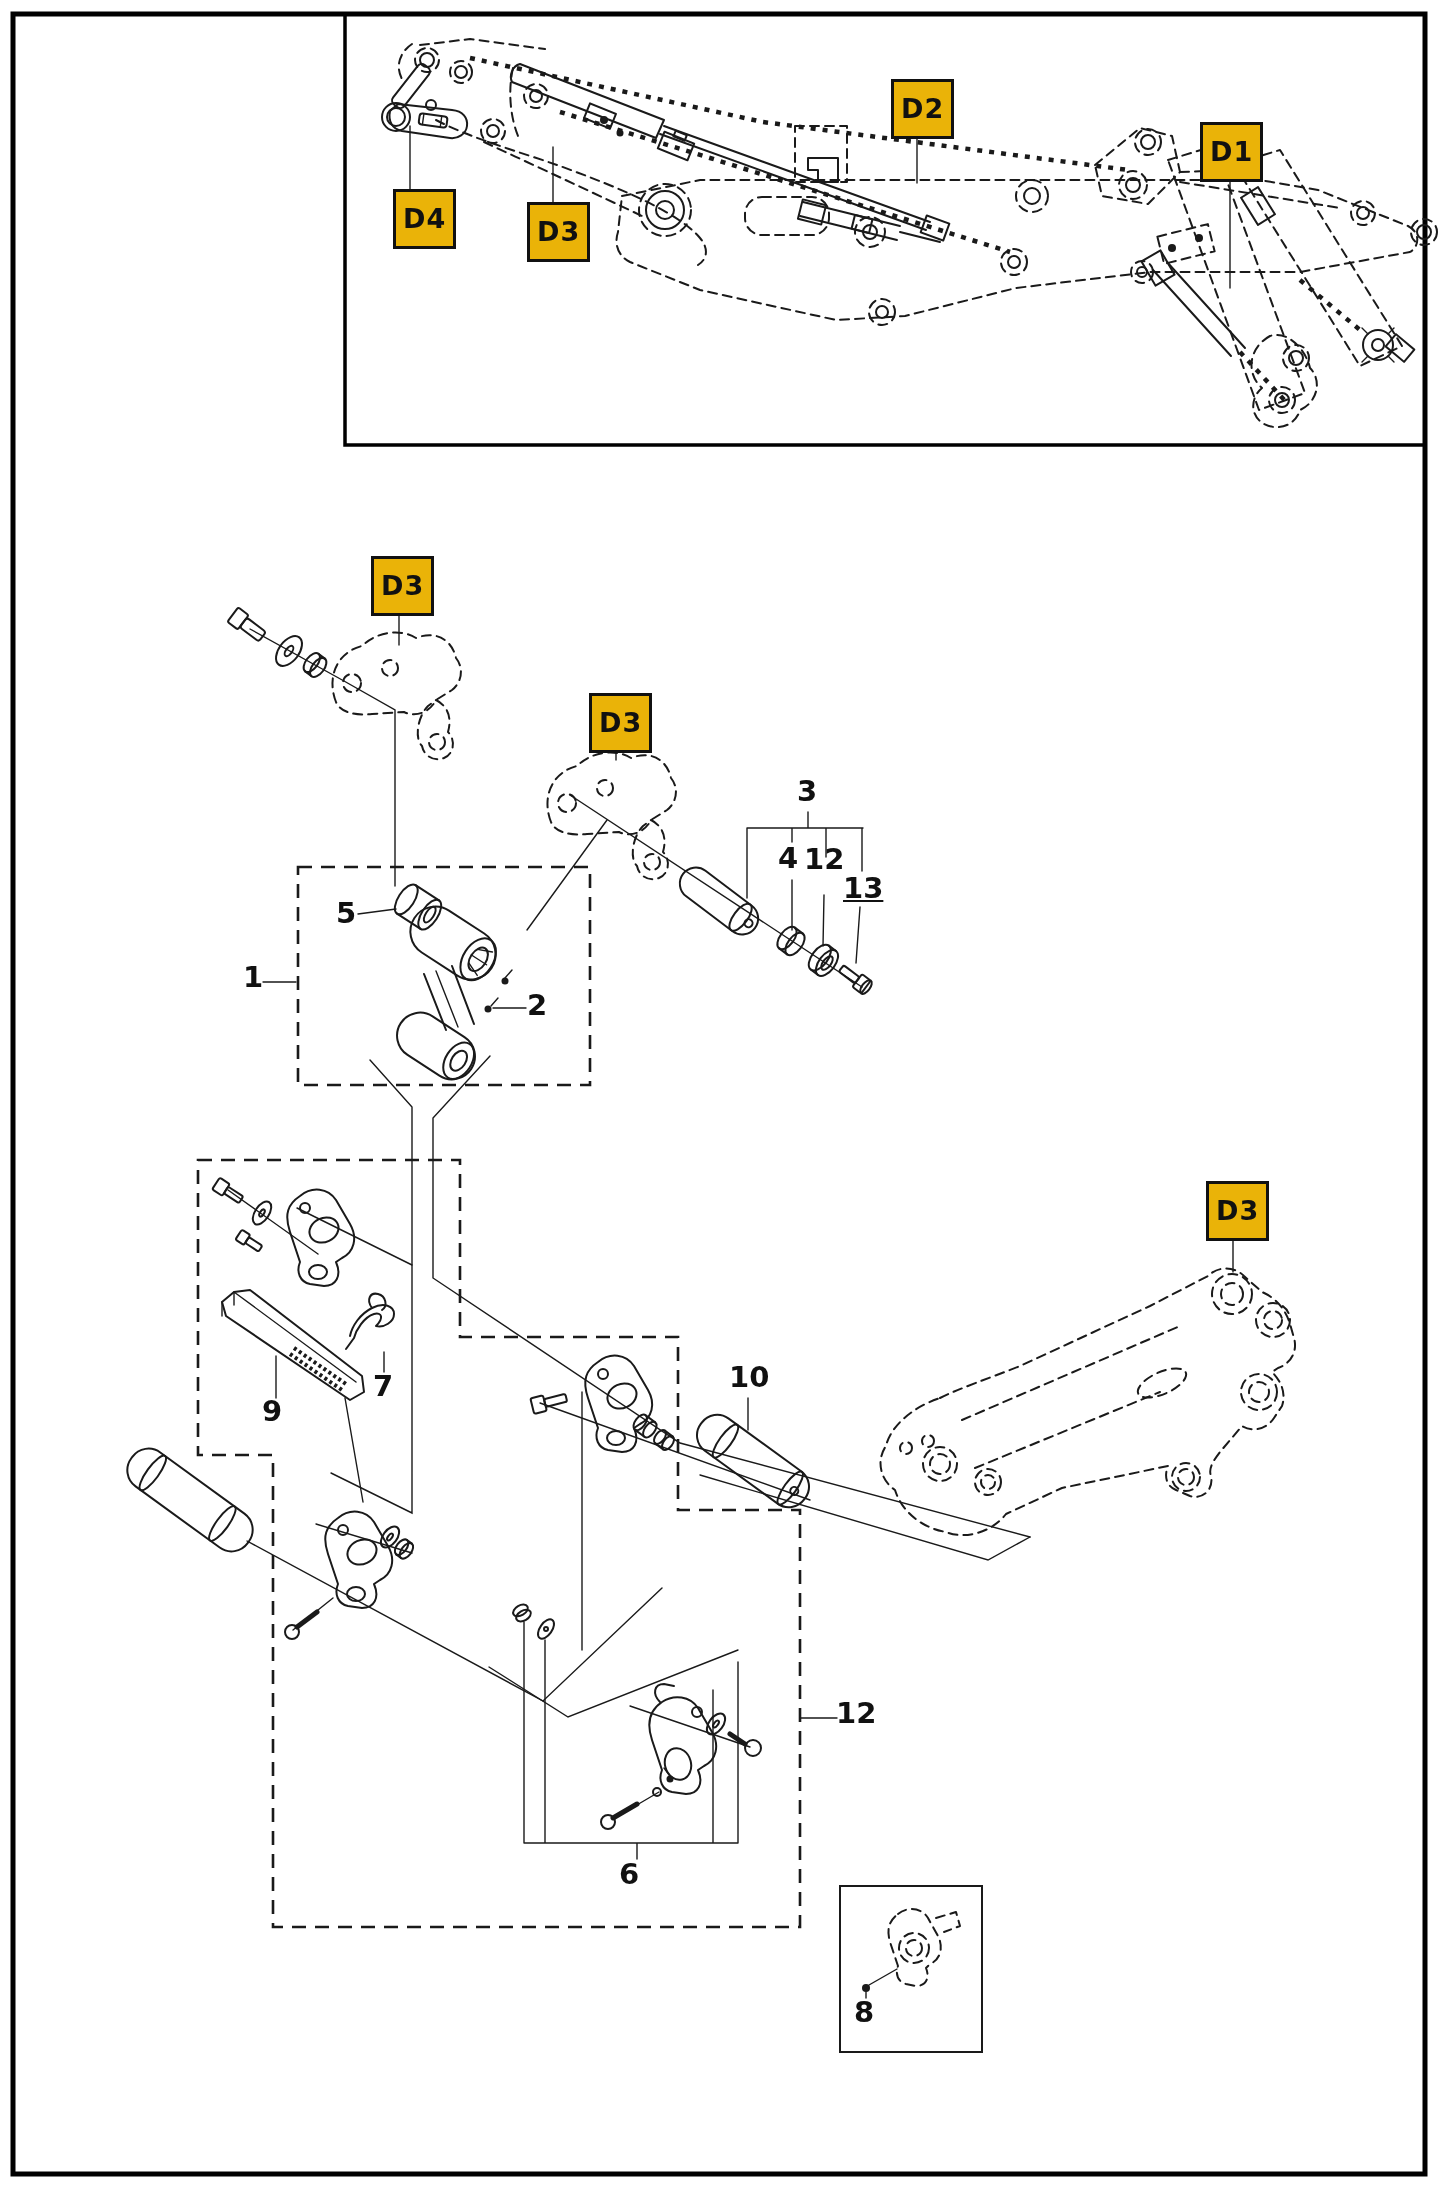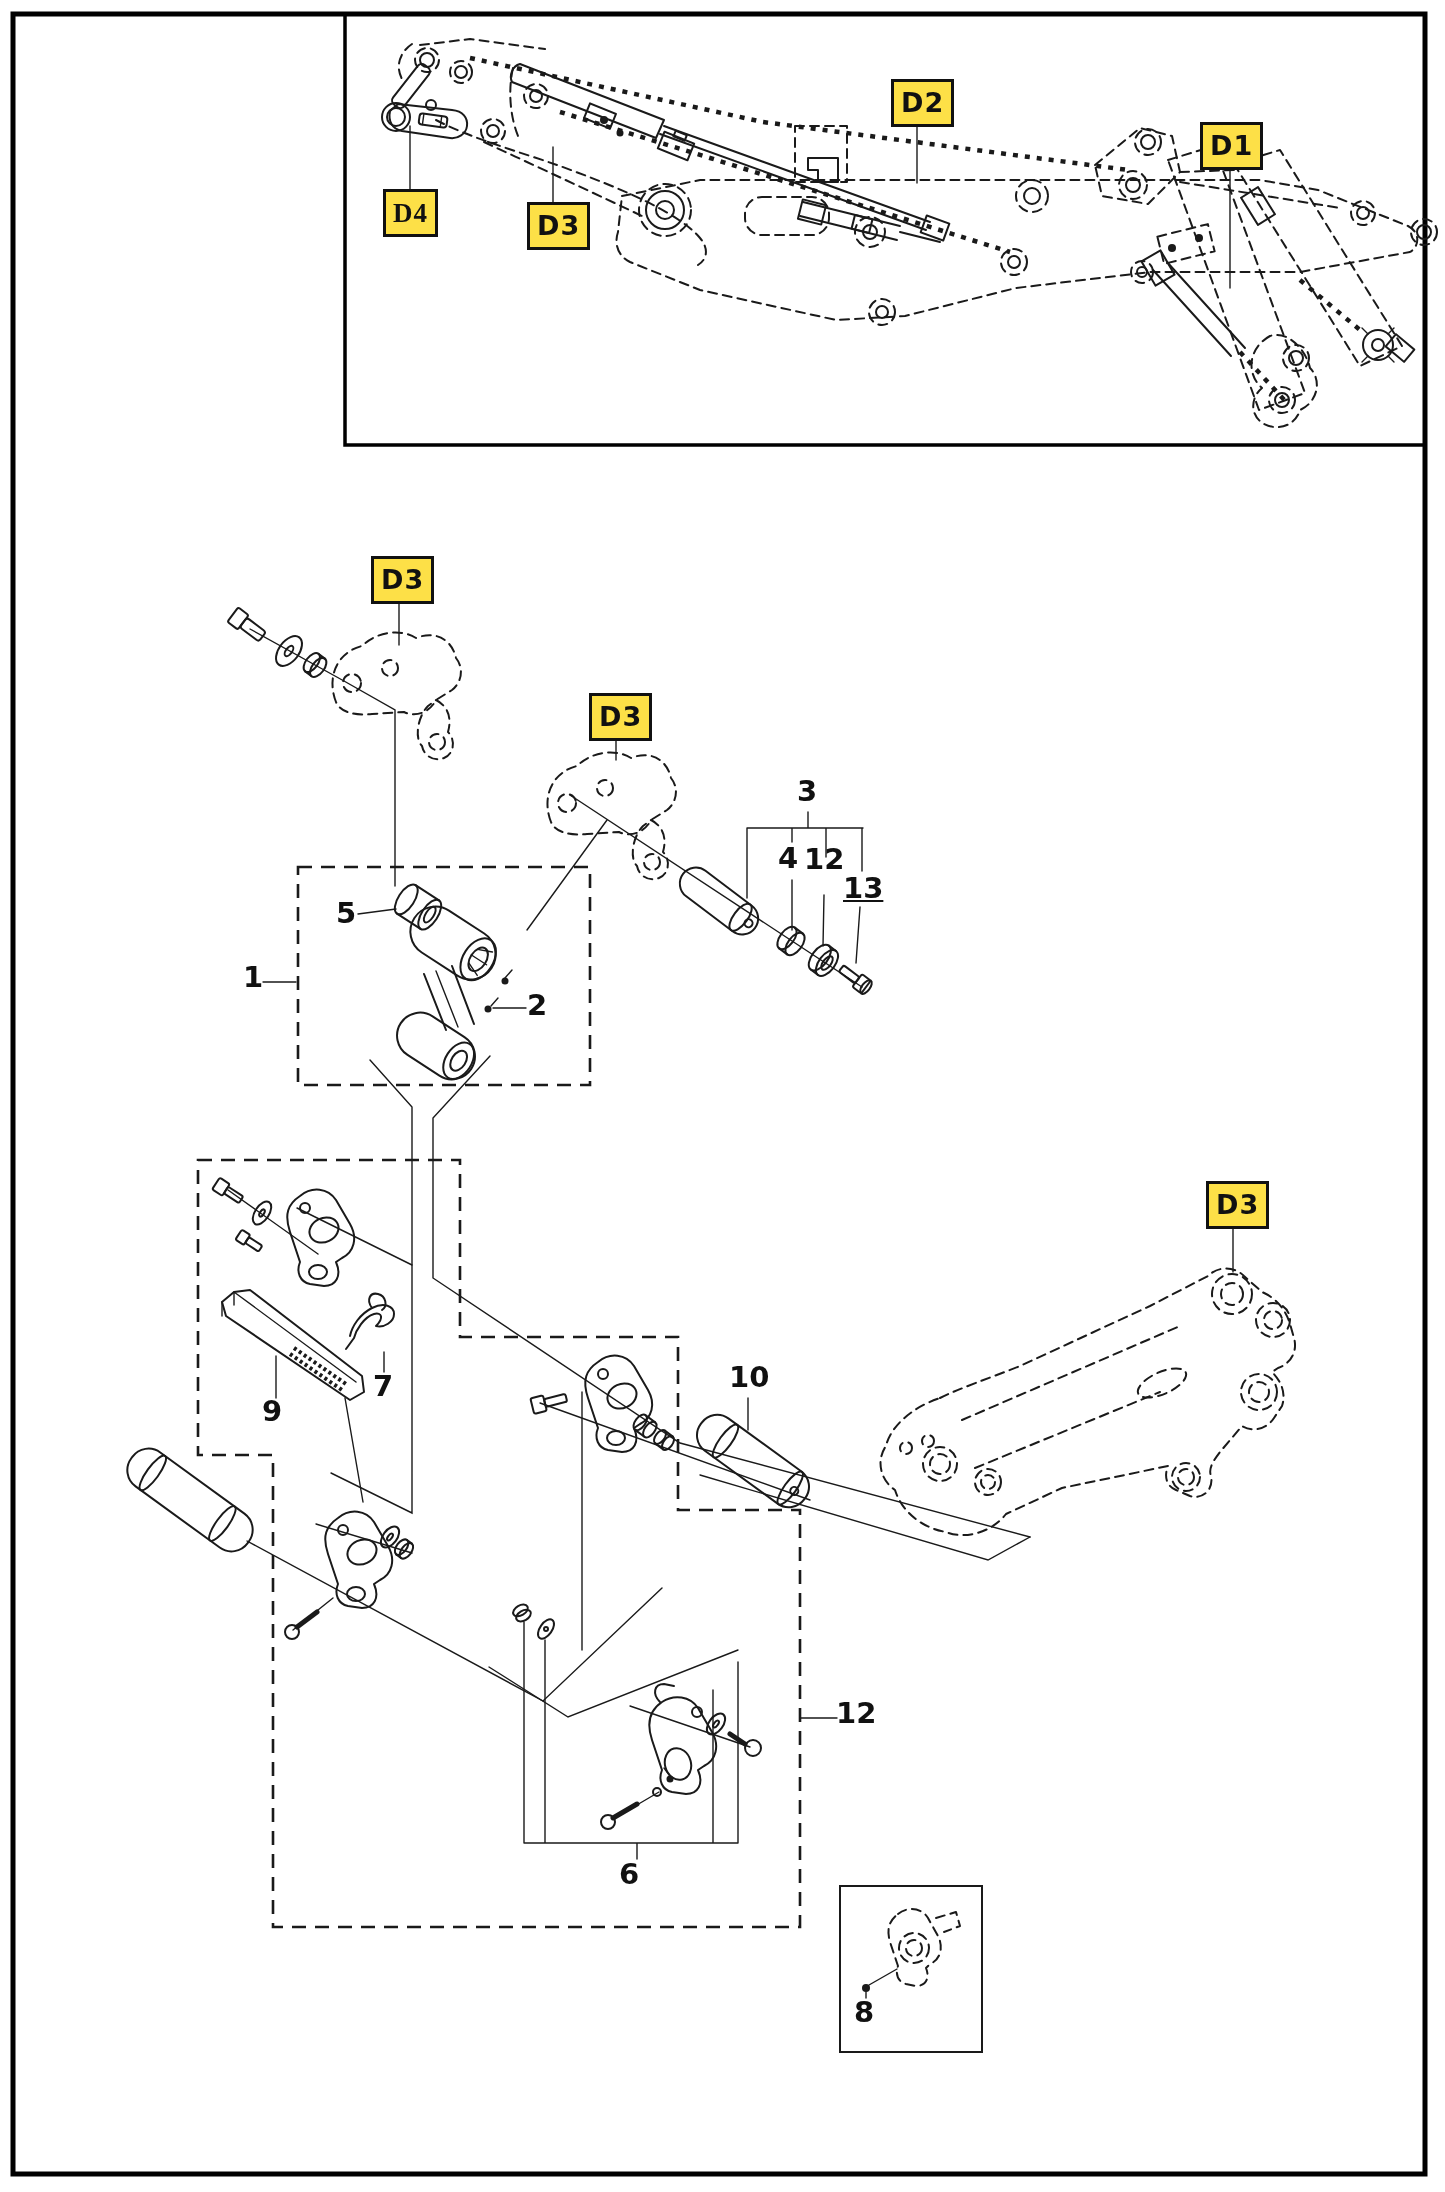--- a/index.html
+++ b/index.html
@@ -1,20 +1,20 @@
 <!DOCTYPE html>
 <html><head>
 <meta charset="utf-8">
 <style>
   html,body{margin:0;padding:0;background:#e8e8e8;}
   .page{position:relative;width:1445px;height:2192px;background:#ffffff;overflow:hidden;
         font-family:"DejaVu Sans",sans-serif;}
   svg{position:absolute;left:0;top:0;}
-  .ref-label{position:absolute;border:3px solid #111;background:#fde047;color:#111;
-             font-weight:bold;font-size:27px;line-height:34px;padding:4px 7px;letter-spacing:1px;}
+  .ref-label{position:absolute;border:3px solid #111;background:#eab308;color:#111;
+             font-weight:bold;font-size:27px;line-height:34px;padding:10px 7px;letter-spacing:1px;}
   .part-num{position:absolute;color:#111;font-weight:bold;font-size:29px;line-height:30px;}
   
   .ln{fill:none;stroke:#1a1a1a;stroke-width:2;stroke-linecap:round;stroke-linejoin:round;}
   .th{fill:none;stroke:#1a1a1a;stroke-width:1.4;stroke-linecap:round;}
   .dsh{fill:none;stroke:#1a1a1a;stroke-width:2;stroke-dasharray:9 6;stroke-linecap:round;stroke-linejoin:round;}
   .box{fill:none;stroke:#1a1a1a;stroke-width:2.6;stroke-dasharray:14 9;}
   .zz{fill:none;stroke:#1a1a1a;stroke-width:4.5;stroke-dasharray:5 7;}
   .bd{fill:none;stroke:#000;stroke-width:5;}
   .fr{fill:none;stroke:#000;stroke-width:3.5;}
   .dot{fill:#1a1a1a;stroke:none;}
@@ -423,21 +423,21 @@
     <path class="th" d="M358,914 L396,909"></path>
     <path class="th" d="M524,1622 L524,1843 M545,1640 L545,1843 M713,1690 L713,1843 M738,1662 L738,1843 M524,1843 L738,1843 M637,1843 L637,1859"></path>
     <path class="th" d="M384,1372 L384,1352"></path>
     <path class="th" d="M866,1998 L866,1992"></path>
     <path class="th" d="M276,1398 L276,1356"></path>
     <path class="th" d="M748,1398 L748,1430"></path>
     <path class="th" d="M837,1718 L800,1718"></path>
   </g>
 </svg>
 
-  <div class="ref-label" style="left:383px;top:189px;font-family:Liberation Serif, serif;">D4</div>
+  <div class="ref-label" style="left:393px;top:189px;">D4</div>
   <div class="ref-label" style="left:527px;top:202px;">D3</div>
   <div class="ref-label" style="left:891px;top:79px;">D2</div>
   <div class="ref-label" style="left:1200px;top:122px;">D1</div>
   <div class="ref-label" style="left:371px;top:556px;">D3</div>
   <div class="ref-label" style="left:589px;top:693px;">D3</div>
   <div class="ref-label" style="left:1206px;top:1181px;">D3</div>
 
   <div class="part-num" style="left:243px;top:962px;">1</div>
   <div class="part-num" style="left:527px;top:990px;">2</div>
   <div class="part-num" style="left:797px;top:776px;">3</div>

